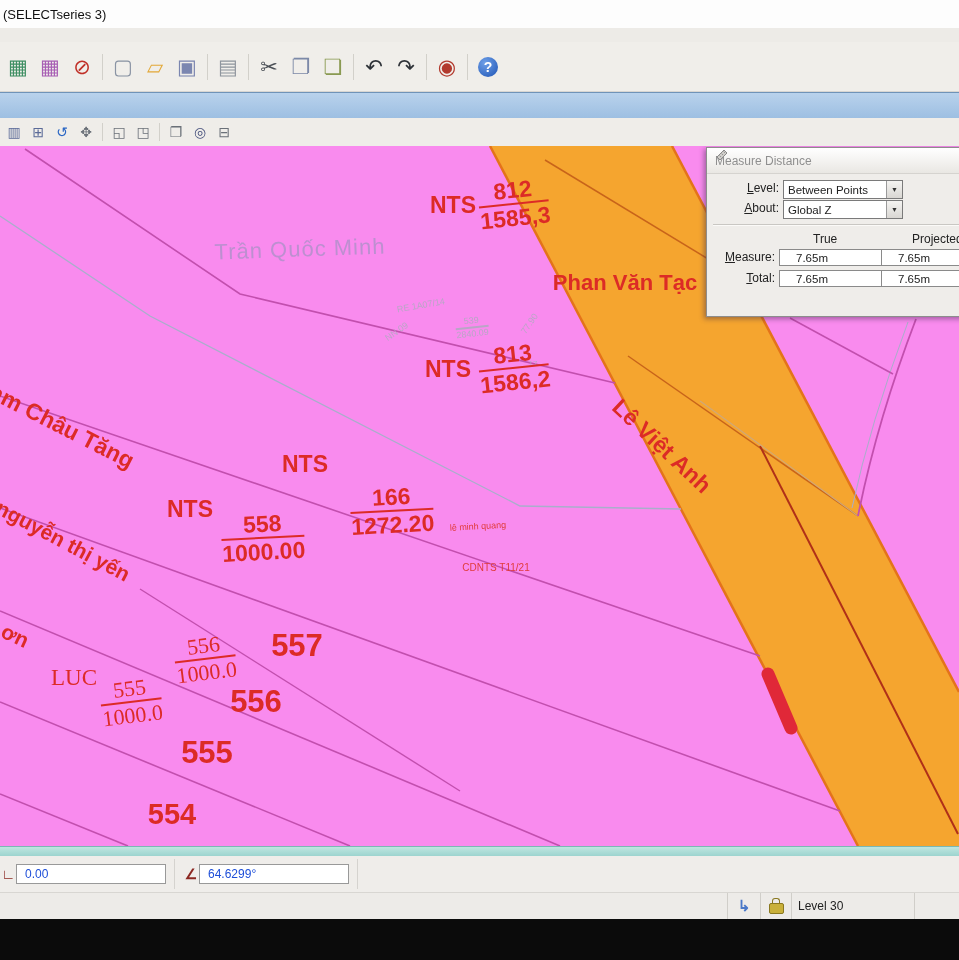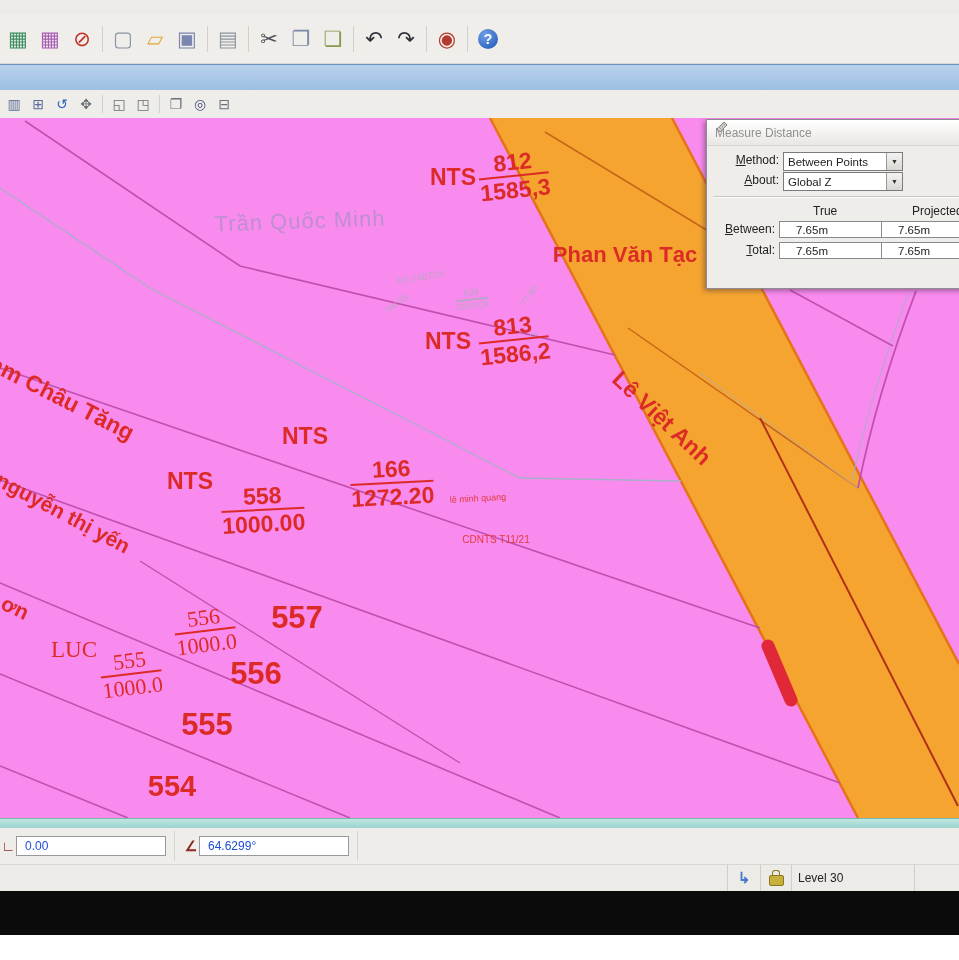--- a/index.html
+++ b/index.html
@@ -67,20 +67,23 @@
   .lock{width:13px;height:9px;background:#c9b03a;border:1px solid #8a7820;border-radius:2px;position:relative;margin-top:4px;}
   .lock::before{content:"";position:absolute;left:2px;top:-6px;width:6px;height:5px;
                 border:1.5px solid #8a7820;border-bottom:none;border-radius:3px 3px 0 0;}
   .black-band{height:44px;background:#0b0b0b;}
 </style>
 </head>
 <body>
 
 <div class="screen">
 
+  <div class="titlebar">
+    <span class="wtitle">(SELECTseries 3)</span>
+  </div>
   <div class="menustrip"></div>
 
   <div class="toolbar-main" id="toolbar-main">
       <span class="tb-btn">
         <span class="glyph" style="color: rgb(63, 143, 99);">▦</span>
       </span>
       <span class="tb-btn">
         <span class="glyph" style="color: rgb(168, 95, 180);">▦</span>
       </span>
       <span class="tb-btn">
@@ -235,42 +238,42 @@
 
     <div class="dialog">
       <div class="dlg-title">
         <svg class="dlg-icon" viewBox="0 0 14 14">
           <path d="M2 9 L9 2 L12 5 L5 12 Z" fill="#cfcdc9" stroke="#8a8a8a" stroke-width="1"></path>
           <path d="M4.5 7.5 L6 9 M6.5 5.5 L8 7 M8.5 3.5 L10 5" stroke="#8a8a8a" stroke-width="0.8" fill="none"></path>
         </svg>
         <span class="dtext">Measure Distance</span>
       </div>
       <div class="drow" style="left:10px;top:33px;width:62px;">
-        <span class="dlabel" style="width:62px;">Method:</span>
+        <span class="dlabel" style="width:62px;">Level:</span>
       </div>
       <div class="drow" style="left:76px;top:32px;">
         <div class="combo">
           <span class="cval">Between Points</span>
           <span class="cbtn"></span>
         </div>
       </div>
       <div class="drow" style="left:10px;top:53px;width:62px;">
         <span class="dlabel" style="width:62px;">About:</span>
       </div>
       <div class="drow" style="left:76px;top:52px;">
         <div class="combo">
           <span class="cval">Global Z</span>
           <span class="cbtn"></span>
         </div>
       </div>
       <div class="dsep"></div>
       <div class="dhead" style="left:77px;top:84px;">True</div>
       <div class="dhead" style="left:176px;top:84px;">Projected</div>
       <div class="drow" style="left:6px;top:102px;width:62px;">
-        <span class="dlabel" style="width:62px;">Between:</span>
+        <span class="dlabel" style="width:62px;">Measure:</span>
       </div>
       <input class="dinput" style="position: absolute; left: 72px; top: 101px;" readonly="" value="7.65m">
       <input class="dinput" style="position: absolute; left: 174px; top: 101px;" readonly="" value="7.65m">
       <div class="drow" style="left:6px;top:123px;width:62px;align-items:flex-end;">
         <span class="dlabel" style="width:62px;">Total:</span>
       </div>
       <input class="dinput" style="position: absolute; left: 72px; top: 122px;" readonly="" value="7.65m">
       <input class="dinput" style="position: absolute; left: 174px; top: 122px;" readonly="" value="7.65m">
     </div>
   </div>

